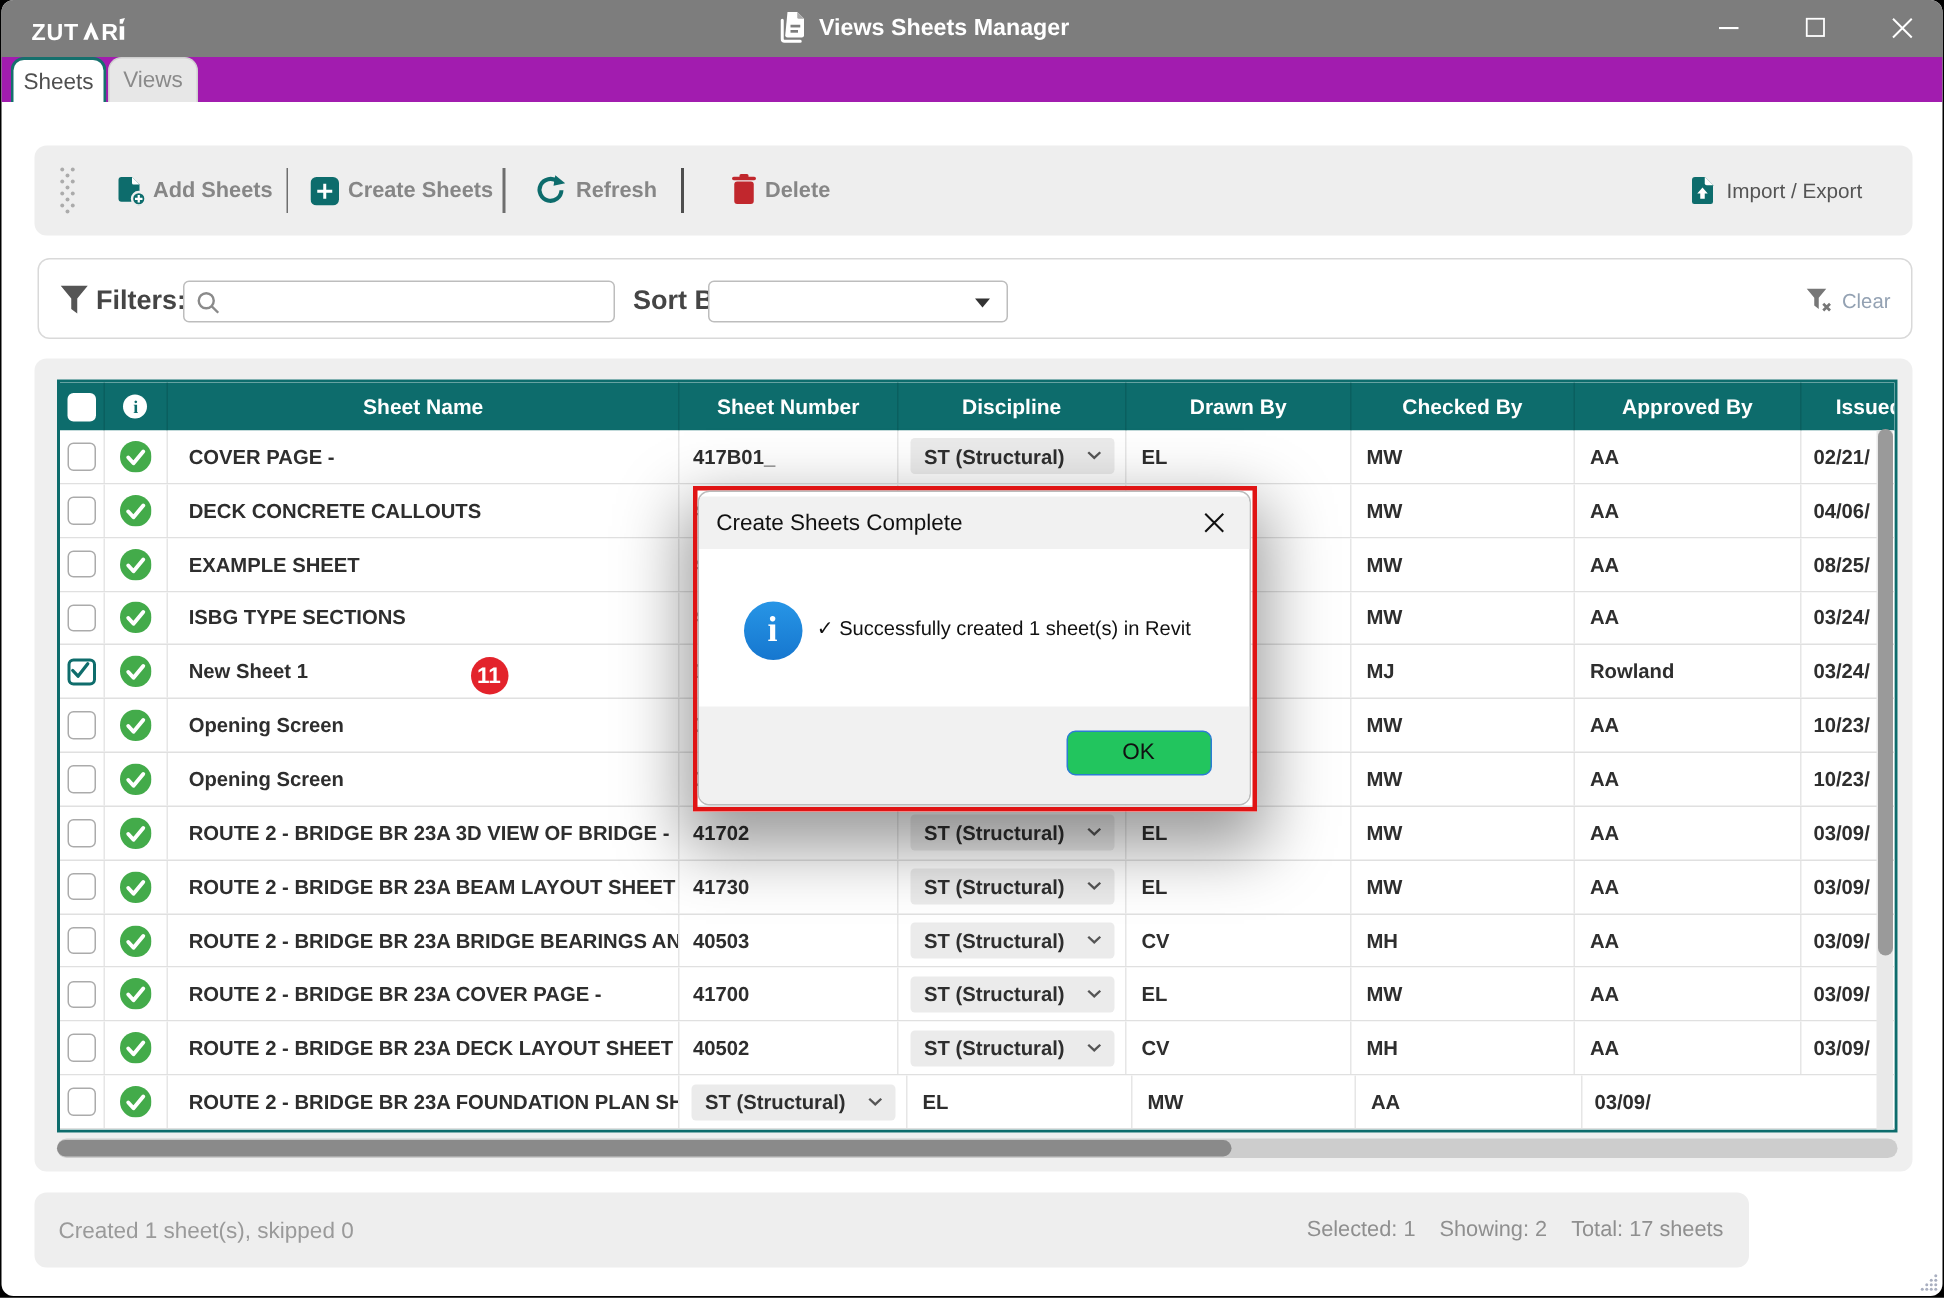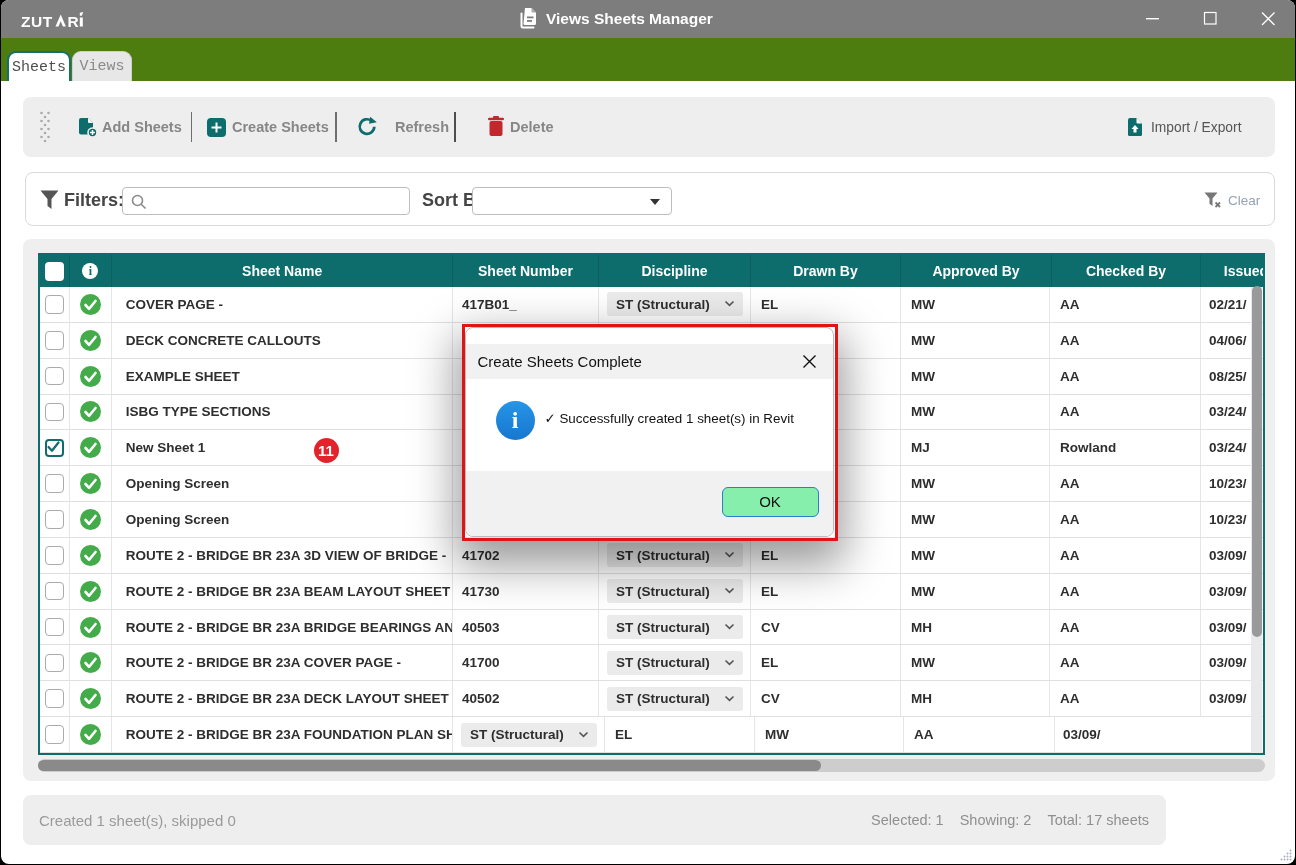--- a/index.html
+++ b/index.html
@@ -10,21 +10,21 @@
 
 #titlebar { position:absolute; left:0; top:0; width:100%; height:38px; background:#7d7d7d; }
 #logo { position:absolute; left:20px; top:12px; }
 #apptitle { position:absolute; left:517px; top:0; height:38px; display:flex; align-items:center; color:#fff; font-size:15.5px; font-weight:bold; }
 #apptitle svg { margin-right:8px; }
 .winbtn { position:absolute; top:0; height:38px; width:46px; }
 #btn-min { left:1128px; }
 #btn-max { left:1186px; }
 #btn-close { left:1244px; }
 
-#tabstrip { position:absolute; left:0; top:38px; width:100%; height:43px; background:#4d7c0f;font-family:Liberation Mono, monospace; }
+#tabstrip { position:absolute; left:0; top:38px; width:100%; height:30px; background:#a21caf; }
 .tab { position:absolute; bottom:0; height:30px; display:flex; align-items:center; justify-content:center;
   font-size:15px; border-radius:9px 9px 0 0; }
 #tab-sheets { left:6px; width:64px; background:#fff; border:2px solid #15706d; border-bottom:none; color:#4f4f4f; font-weight:500;}
 #tab-views  { left:71px; width:60px; background:#e7e7e7; border:1px solid #cfcfcf; border-bottom:none; color:#8a8a8a; }
 
 #toolbar { position:absolute; left:22px; top:97px; width:1252px; height:60px; background:#eeeeee; border-radius:8px; }
 .tbsep { position:absolute; top:15px; height:30px; width:1.5px; background:#6e6e6e; }
 .tblabel { position:absolute; top:0; height:60px; display:flex; align-items:center; color:#868686; font-weight:bold; font-size:14.5px; }
 .tbicon { position:absolute; }
 
@@ -59,25 +59,25 @@
 #htrack { position:absolute; left:15px; top:520px; width:1227px; height:13px; background:#cdcdcd; border-radius:7px; }
 #hthumb { position:absolute; left:0px; top:1px; width:783px; height:11px; background:#8a8a8a; border-radius:6px; }
 
 #statusbar { position:absolute; left:22px; top:795px; width:1143px; height:50px; background:#eeeeee; border-radius:8px; color:#9a9a9a; font-size:15px; }
 #statusbar .left { position:absolute; left:16px; top:0; height:50px; display:flex; align-items:center; }
 #statusbar .right { position:absolute; right:17px; top:0; height:50px; display:flex; align-items:center; gap:16px; color:#8f8f8f; font-size:14.5px; }
 
 #dlgwrap { position:absolute; left:460.5px; top:324px; width:376px; height:216.5px; border:3.5px solid #e01414;
   box-shadow:0 18px 42px 6px rgba(0,0,0,.40); }
 #dlg { position:absolute; left:0; top:0; width:369px; height:209.5px; background:#fff; border-radius:8px; overflow:hidden; border:1px solid #bbb; }
-#dlgtitle { position:absolute; left:0; top:16px; width:100%; height:35px; background:#f1f1f1;padding-left:10px; }
+#dlgtitle { position:absolute; left:0; top:3px; width:100%; height:35px; background:#f1f1f1;padding-left:10px; }
 #dlgtitle span { position:absolute; left:12px; top:9px; font-size:15px; color:#111; }
 #dlgx { position:absolute; right:16px; top:7px; font-size:19px; color:#111; font-weight:400; }
 #dlgfoot { position:absolute; left:0; bottom:0; width:100%; height:65px; background:#f1f1f1; }
-#okbtn { position:absolute; right:14px; bottom:19px; width:97px; height:30px; background:#86efac; border:1.5px solid #2b7cd3; border-radius:6px;
+#okbtn { position:absolute; right:25px; bottom:19px; width:97px; height:30px; background:#22c55e; border:1.5px solid #2b7cd3; border-radius:6px;
   display:flex; align-items:center; justify-content:center; font-size:15px; color:#111; }
 #infocirc { position:absolute; left:30px; top:72.5px; width:39px; height:39px; border-radius:50%;
   background:linear-gradient(180deg,#2795e6 0%, #1677cf 100%); color:#fff; display:flex; align-items:center; justify-content:center;
   font-size:24px; font-weight:bold; font-family:"Liberation Serif", serif; }
 #dlgmsg { position:absolute; left:79px; top:35px; height:110px; display:flex; align-items:center; font-size:13.4px; color:#111; }
 
 #badge11 { position:absolute; left:312.5px; top:437.5px; width:25px; height:25px; border-radius:50%; background:#e3232b;
   color:#fff; font-weight:bold; font-size:15px; display:flex; align-items:center; justify-content:center; }
 
 #grip { position:absolute; right:3px; bottom:3px; }
@@ -156,21 +156,21 @@
     <svg class="tbicon" style="left:184px; top:21px;" width="19" height="19" viewBox="0 0 19 19">
       <rect x="0" y="0" width="19" height="19" rx="4" fill="#0d6c6c"></rect>
       <path d="M9.5 4.5 v10 M4.5 9.5 h10" stroke="#fff" stroke-width="2"></path>
     </svg>
     <div class="tblabel" style="left:209px;">Create Sheets</div>
     <div class="tbsep" style="left:312px;"></div>
     <svg class="tbicon" style="left:334px; top:19px;" width="20" height="20" viewBox="0 0 20 20">
       <path d="M14.6 4.9 A 7.3 7.3 0 1 0 17.3 10.8" fill="none" stroke="#0d6c6c" stroke-width="2.7"></path>
       <polygon points="13.2,0.8 19.8,6.2 12.0,7.8" fill="#0d6c6c"></polygon>
     </svg>
-    <div class="tblabel" style="left:372px;text-align:right;">Refresh</div>
+    <div class="tblabel" style="left:361px;text-align:right;">Refresh</div>
     <div class="tbsep" style="left:430.5px; width:2.5px; background:#4e4e4e;"></div>
     <svg class="tbicon" style="left:464.5px; top:19px;" width="16" height="20" viewBox="0 0 16 20">
       <rect x="1.5" y="5" width="13" height="15" rx="2" fill="#c1272d"></rect>
       <rect x="0" y="1.8" width="16" height="2.4" rx="1.2" fill="#c1272d"></rect>
       <rect x="5" y="0" width="6" height="2.5" rx="1" fill="#c1272d"></rect>
     </svg>
     <div class="tblabel" style="left:487px;">Delete</div>
     <svg class="tbicon" style="left:1104px; top:20px;" width="16" height="20" viewBox="0 0 16 20">
       <path d="M1 3 q0-2 2-2 h6.5 l5.5 5.5 v11 q0 1.5 -1.5 1.5 h-11 q-1.5 0 -1.5-1.5 z" fill="#0d6c6c"></path>
       <path d="M9.5 1 l5.5 5.5 h-4.2 q-1.3 0 -1.3-1.3 z" fill="#fff"></path>
@@ -209,22 +209,22 @@
         <div class="c c0">
             <div style="width:19px;height:19px;background:#fff;border-radius:4px;"></div>
           </div>
         <div class="c c1">
             <div style="width:16px;height:16px;background:#fff;border-radius:50%;color:#0d6c6c;font-size:12px;font-weight:bold;display:flex;align-items:center;justify-content:center;font-family:'Liberation Serif',serif;">i</div>
           </div>
         <div class="c c2" style="justify-content:center; padding-left:0;">Sheet Name</div>
         <div class="c c3" style="justify-content:center; padding-left:0;">Sheet Number</div>
         <div class="c c4" style="justify-content:center;">Discipline</div>
         <div class="c c5" style="justify-content:center; padding-left:0;">Drawn By</div>
+        <div class="c c6" style="justify-content:center; padding-left:0;">Checked By</div>
         <div class="c c7" style="justify-content:center; padding-left:0;">Approved By</div>
-        <div class="c c6" style="justify-content:center; padding-left:0;">Checked By</div>
         <div class="c c8" style="padding-left:28px;">Issued</div>
       </div>
       <div id="rows">
           <div class="row">
     <div class="c c0">
               <div class="cb"></div>
             </div>
     <div class="c c1">
               <svg class="gcheck" viewBox="0 0 21 21">
                 <circle cx="10.5" cy="10.5" r="10.5" fill="#43ab4a"></circle>

